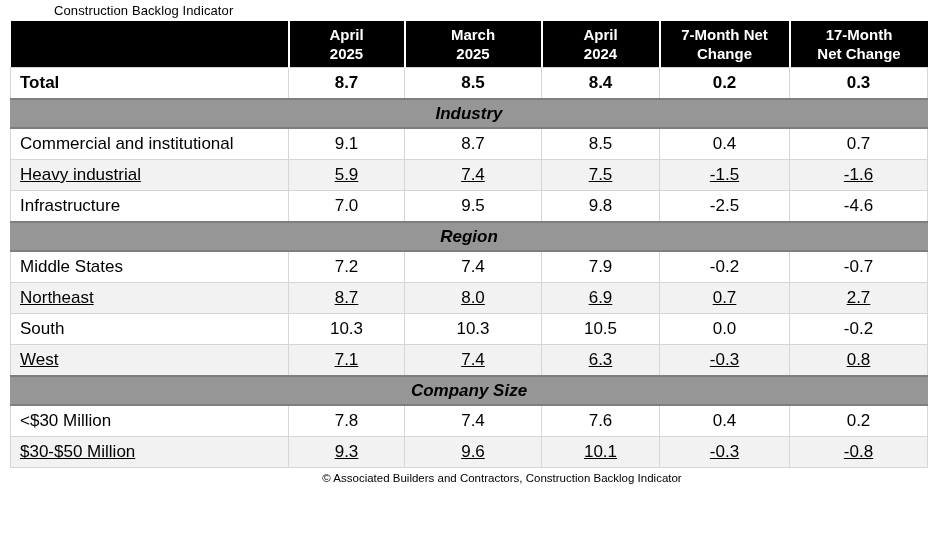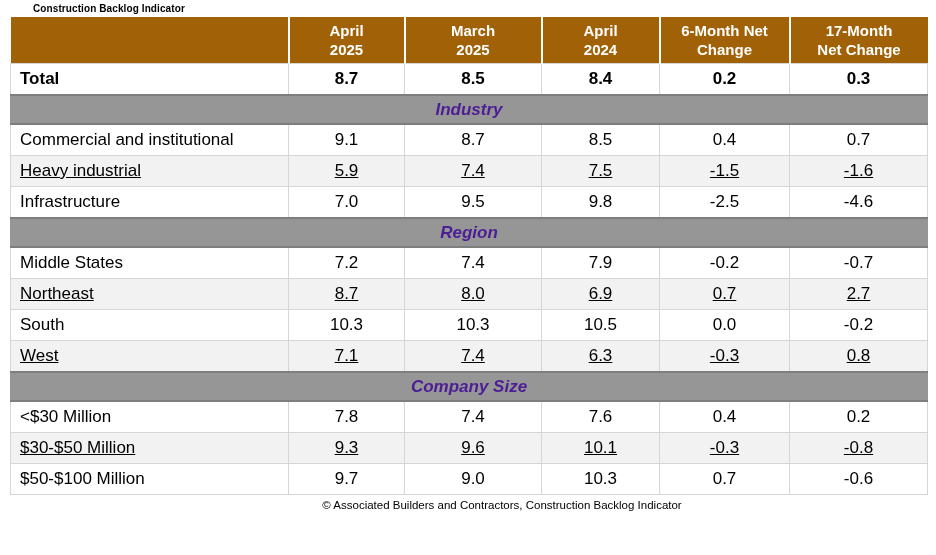--- a/index.html
+++ b/index.html
@@ -6,33 +6,33 @@
     margin: 0;
     padding: 0;
     width: 936px;
     height: 555px;
     background: #ffffff;
     font-family: "Liberation Sans", sans-serif;
     color: #000000;
     overflow: hidden;
   }
   .page-title {
-    margin: 3px 0 3px 33px;
-    font-size: 10px;
-    font-weight: bold;
+    margin: 3px 0 3px 54px;
+    font-size: 13px;
+    font-weight: normal;
     letter-spacing: 0.1px;
   }
   table.cbi {
     border-collapse: collapse;
     margin-left: 10px;
     width: 917px;
     table-layout: fixed;
   }
   table.cbi th.hdr {
-    background: #a16207;
+    background: #000000;
     color: #ffffff;
     font-size: 15px;
     font-weight: bold;
     line-height: 1.3;
     height: 46px;
     vertical-align: middle;
     text-align: center;
     white-space: pre-line;
     border-left: 2px solid #ffffff;
     padding: 0;
@@ -47,21 +47,21 @@
     padding: 0;
   }
   table.cbi td.label {
     text-align: left;
     padding-left: 9px;
   }
   table.cbi tr.total td { font-weight: bold; }
   table.cbi tr.alt td { background: #F2F2F2; text-decoration: underline; }
   table.cbi tr.band td {
     background: #969696;
-    color: #4c1d95;
+    color: #000000;
     font-weight: bold;
     font-style: italic;
     font-size: 17px;
     height: 27px;
     text-align: center;
     border-left: 1px solid #969696;
     border-right: 1px solid #969696;
     border-top: 2px solid #7E7E7E;
     border-bottom: 2px solid #7E7E7E;
   }
@@ -88,21 +88,21 @@
   </colgroup>
   <thead>
     <tr id="hdr-row">
       <th class="hdr first"></th>
     <th class="hdr">April
 2025</th>
         <th class="hdr">March
 2025</th>
         <th class="hdr">April
 2024</th>
-        <th class="hdr">6-Month Net
+        <th class="hdr">7-Month Net
 Change</th>
         <th class="hdr">17-Month
 Net Change</th>
       </tr>
   </thead>
   <tbody id="tbl-body">
       <tr class="total">
         <td class="label">Total</td>
         <td>8.7</td>
         <td>8.5</td>
@@ -184,24 +184,16 @@
         <td>0.2</td>
       </tr>
       <tr class="alt">
         <td class="label">$30-$50 Million</td>
         <td>9.3</td>
         <td>9.6</td>
         <td>10.1</td>
         <td>-0.3</td>
         <td>-0.8</td>
       </tr>
-      <tr>
-        <td class="label">$50-$100 Million</td>
-        <td>9.7</td>
-        <td>9.0</td>
-        <td>10.3</td>
-        <td>0.7</td>
-        <td>-0.6</td>
-      </tr>
     </tbody>
 </table>
 
 <div class="source-note">© Associated Builders and Contractors, Construction Backlog Indicator</div>
 
 </body></html>

